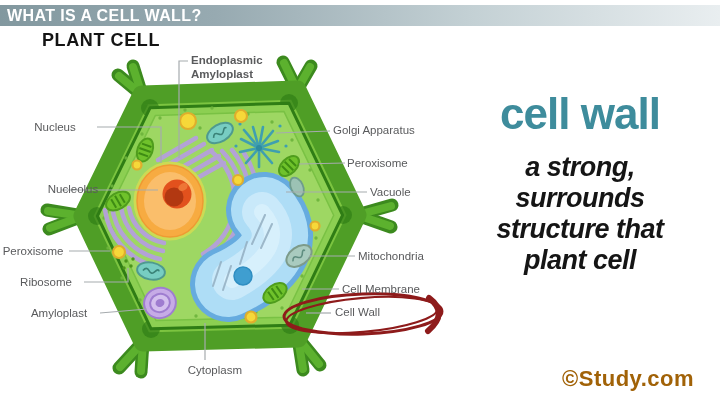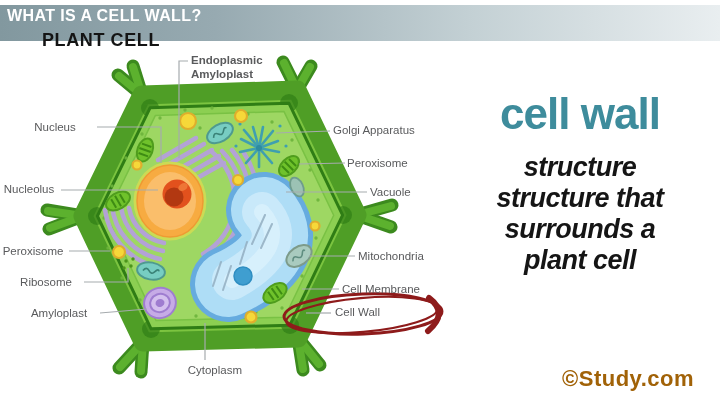--- a/index.html
+++ b/index.html
@@ -2,21 +2,21 @@
 <html><head>
 <meta charset="utf-8">
 <style>
   html,body{margin:0;padding:0;background:#ffffff;}
   .stage{
     position:relative;width:720px;height:404px;overflow:hidden;
     background:#ffffff;font-family:"Liberation Sans",sans-serif;
   }
   
   .header-bar{
-    position:absolute;left:0;top:5px;width:720px;height:36px;
+    position:absolute;left:0;top:5px;width:720px;height:21px;
     background:linear-gradient(to right,#82989f 0%,#97aab1 30%,#c3d0d4 65%,#e9eef0 100%);
   }
   .header-bar .title{
     display:block;padding-left:7px;line-height:21px;
     font-size:16px;font-weight:bold;color:#ffffff;letter-spacing:0.4px;
   }
   .diagram-title{
     position:absolute;left:42px;top:30px;
     font-size:18px;font-weight:bold;color:#141414;letter-spacing:0.6px;
   }
@@ -291,37 +291,37 @@
       <ellipse cx="362" cy="315" rx="76" ry="17" stroke-width="2.2" transform="rotate(-5 362 315)"></ellipse>
       <path d="M429 298 Q449 313 428 331" stroke-width="6" stroke-linecap="round"></path>
     </g>
   </svg>
 
   <div class="lbl" style="left:191px;top:54px;font-weight:bold;">
     <div>Endoplasmic</div>
     <div>Amyloplast</div>
   </div>
   <div class="lbl r" style="left:18px;top:121px;width:74px;">Nucleus</div>
-  <div class="lbl r" style="left:0px;top:183px;width:58px;">Nucleolus</div>
+  <div class="lbl r" style="left:0px;top:183px;width:58px;padding-left:44px;">Nucleolus</div>
   <div class="lbl r" style="left:0px;top:245px;width:66px;">Peroxisome</div>
   <div class="lbl r" style="left:12px;top:276px;width:68px;">Ribosome</div>
   <div class="lbl r" style="left:22px;top:307px;width:74px;">Amyloplast</div>
   <div class="lbl" style="left:333px;top:124px;">Golgi Apparatus</div>
   <div class="lbl" style="left:347px;top:157px;">Peroxisome</div>
   <div class="lbl" style="left:370px;top:186px;">Vacuole</div>
   <div class="lbl" style="left:358px;top:250px;">Mitochondria</div>
   <div class="lbl" style="left:342px;top:283px;">Cell Membrane</div>
   <div class="lbl" style="left:335px;top:306px;">Cell Wall</div>
   <div class="lbl c" style="left:172px;top:364px;width:70px;">Cytoplasm</div>
 
   <div class="right-col">
     <div class="term">cell wall</div>
     <div class="definition">
-      <div>structure</div>
+      <div>a strong,</div>
+      <div>surrounds</div>
       <div>structure that</div>
-      <div>surrounds a</div>
       <div>plant cell</div>
     </div>
   </div>
 
   <div class="watermark">©Study.com</div>
 
 </div>
 
 </body></html>

